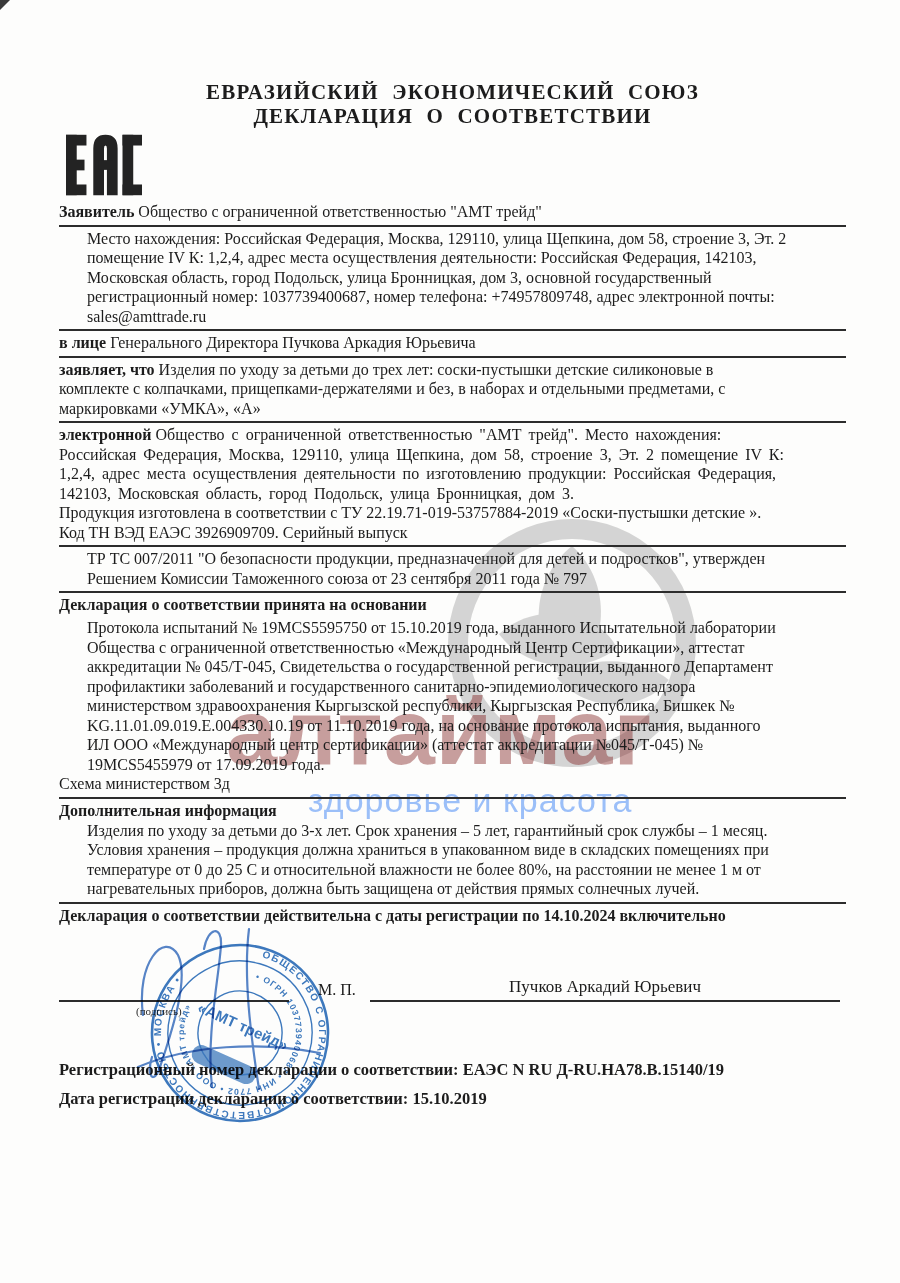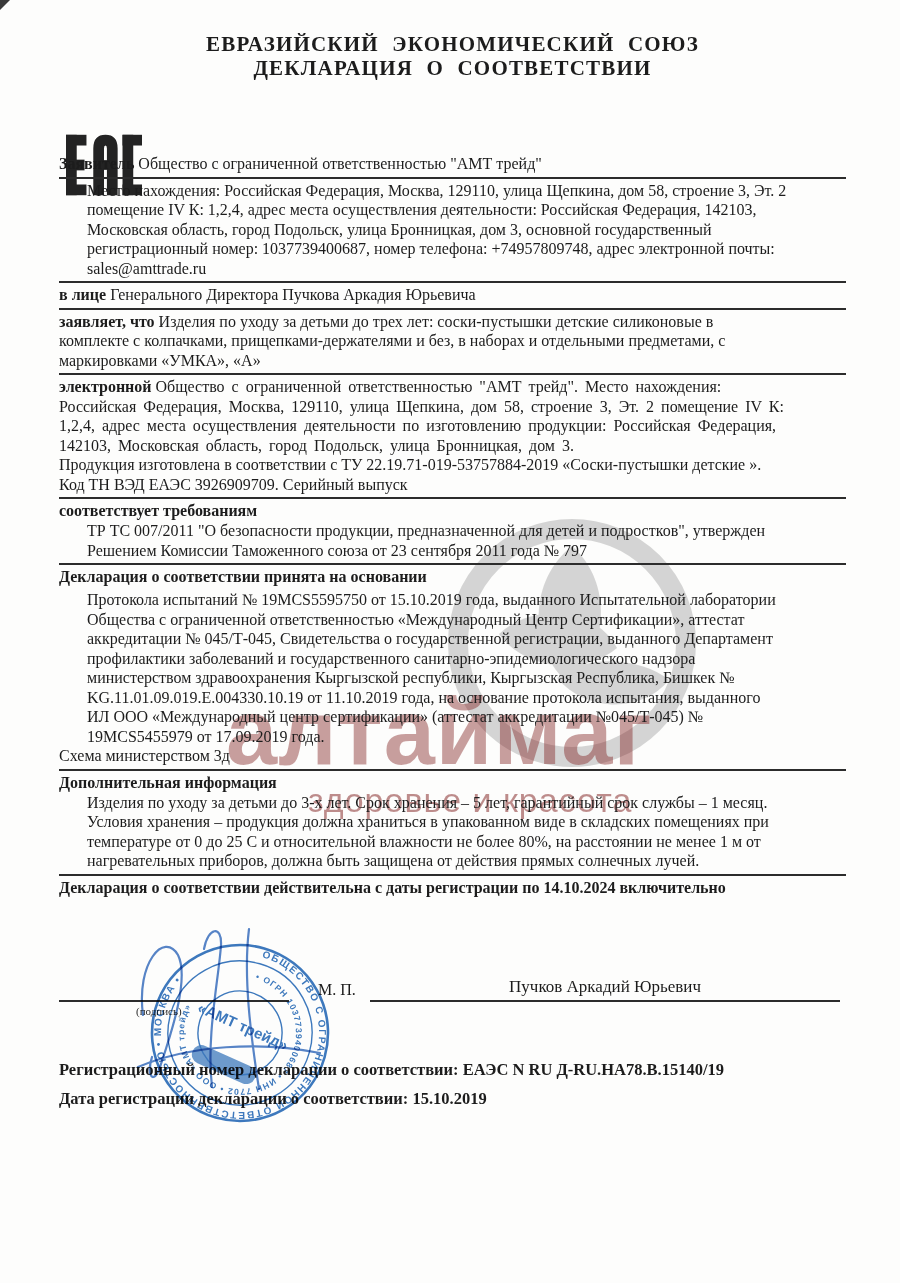--- a/index.html
+++ b/index.html
@@ -1,37 +1,37 @@
 <!DOCTYPE html>
 <html lang="ru"><head>
 <meta charset="utf-8">
 <style>
   html,body{margin:0;padding:0;background:#e8e8e8;}
   .page{position:relative;width:900px;height:1283px;background:#fdfdfc;margin:0 auto;overflow:hidden;
         font-family:"Liberation Serif","DejaVu Serif",serif;color:#1c1c1c;}
   .corner{position:absolute;left:0;top:0;width:0;height:0;border-top:10px solid #3a3a3a;border-right:10px solid transparent;}
   .content{position:absolute;left:59px;top:0;width:787px;z-index:1;}
   .title{font-weight:bold;text-align:center;font-size:21px;line-height:24px;letter-spacing:1.2px;word-spacing:7px;}
-  .t1{padding-top:32px;}
+  .t1{padding-top:80px;}
   .eac{position:absolute;left:66px;top:134px;z-index:1;}
   .rule{height:2px;background:#2c2c2c;margin:3px 0 2px 0;}
   .row{font-size:16px;line-height:20px;}
   .row.first{margin-top:74px;}
   b.lbl{font-weight:bold;}
   .para{font-size:16px;line-height:19.5px;white-space:pre-line;margin-left:28px;}
   .inlinepara{font-size:16px;line-height:19.5px;}
   .inlinepara .rest{white-space:pre-line;}
   .manu .rest{word-spacing:3px;}
   .boldrow{font-size:16px;line-height:20px;font-weight:bold;}
   .gap3{margin-top:3px;}
   .watermark{position:absolute;z-index:0;color:#7f1d1d;}
   .wm-word{left:226px;top:686px;font-family:"Liberation Sans","DejaVu Sans",sans-serif;
            font-weight:bold;font-size:92px;line-height:92px;opacity:.42;letter-spacing:1px;}
   .wm-tag{left:308px;top:782px;font-family:"Liberation Sans","DejaVu Sans",sans-serif;
-          font-size:34px;line-height:36px;opacity:.5;letter-spacing:1px;color:#7f1d1d;}
+          font-size:34px;line-height:36px;opacity:.5;letter-spacing:1px;color:#3b82f6;}
   .wm-logo{left:437px;top:508px;opacity:.42;}
   .sigblock{position:absolute;z-index:1;font-size:16px;}
   .mp{left:318px;top:981px;}
   .sig-line-left{left:59px;top:1000px;width:230px;height:2px;background:#2c2c2c;}
   .cap{font-size:11px;color:#2a2a2a;margin-left:40px;}
   .cap-sign{left:96px;top:1005px;}
   .sig-line-right{left:370px;top:1000px;width:470px;height:2px;background:#2c2c2c;}
   .signer{left:370px;top:977px;width:470px;text-align:center;font-size:17px;}
   .cap-fio{left:370px;top:1006px;width:470px;text-align:center;}
   .regnum{left:59px;top:1060px;width:800px;font-weight:bold;font-size:16.5px;}
@@ -106,21 +106,20 @@
       <b class="lbl">электронной</b>
       <span class="rest">Общество с ограниченной ответственностью "АМТ трейд". Место нахождения:
 Российская Федерация, Москва, 129110, улица Щепкина, дом 58, строение 3, Эт. 2 помещение IV К:
 1,2,4, адрес места осуществления деятельности по изготовлению продукции: Российская Федерация,
 142103, Московская область, город Подольск, улица Бронницкая, дом 3.</span>
     </div>
     <div class="inlinepara">Продукция изготовлена в соответствии с ТУ 22.19.71-019-53757884-2019 «Соски-пустышки детские ».</div>
     <div class="inlinepara">Код ТН ВЭД ЕАЭС 3926909709. Серийный выпуск</div>
     <div class="rule"></div>
 
-    <div class="boldrow">соответствует требованиям</div>
     <div class="para">ТР ТС 007/2011 "О безопасности продукции, предназначенной для детей и подростков", утвержден
 Решением Комиссии Таможенного союза от 23 сентября 2011 года № 797</div>
     <div class="rule"></div>
 
     <div class="boldrow">Декларация о соответствии принята на основании</div>
     <div class="para gap3">Протокола испытаний № 19MCS5595750  от 15.10.2019 года, выданного Испытательной лаборатории
 Общества с ограниченной ответственностью «Международный Центр Сертификации», аттестат
 аккредитации № 045/Т-045, Свидетельства о государственной регистрации, выданного Департамент
 профилактики заболеваний и государственного санитарно-эпидемиологического надзора
 министерством здравоохранения Кыргызской республики, Кыргызская Республика, Бишкек №

